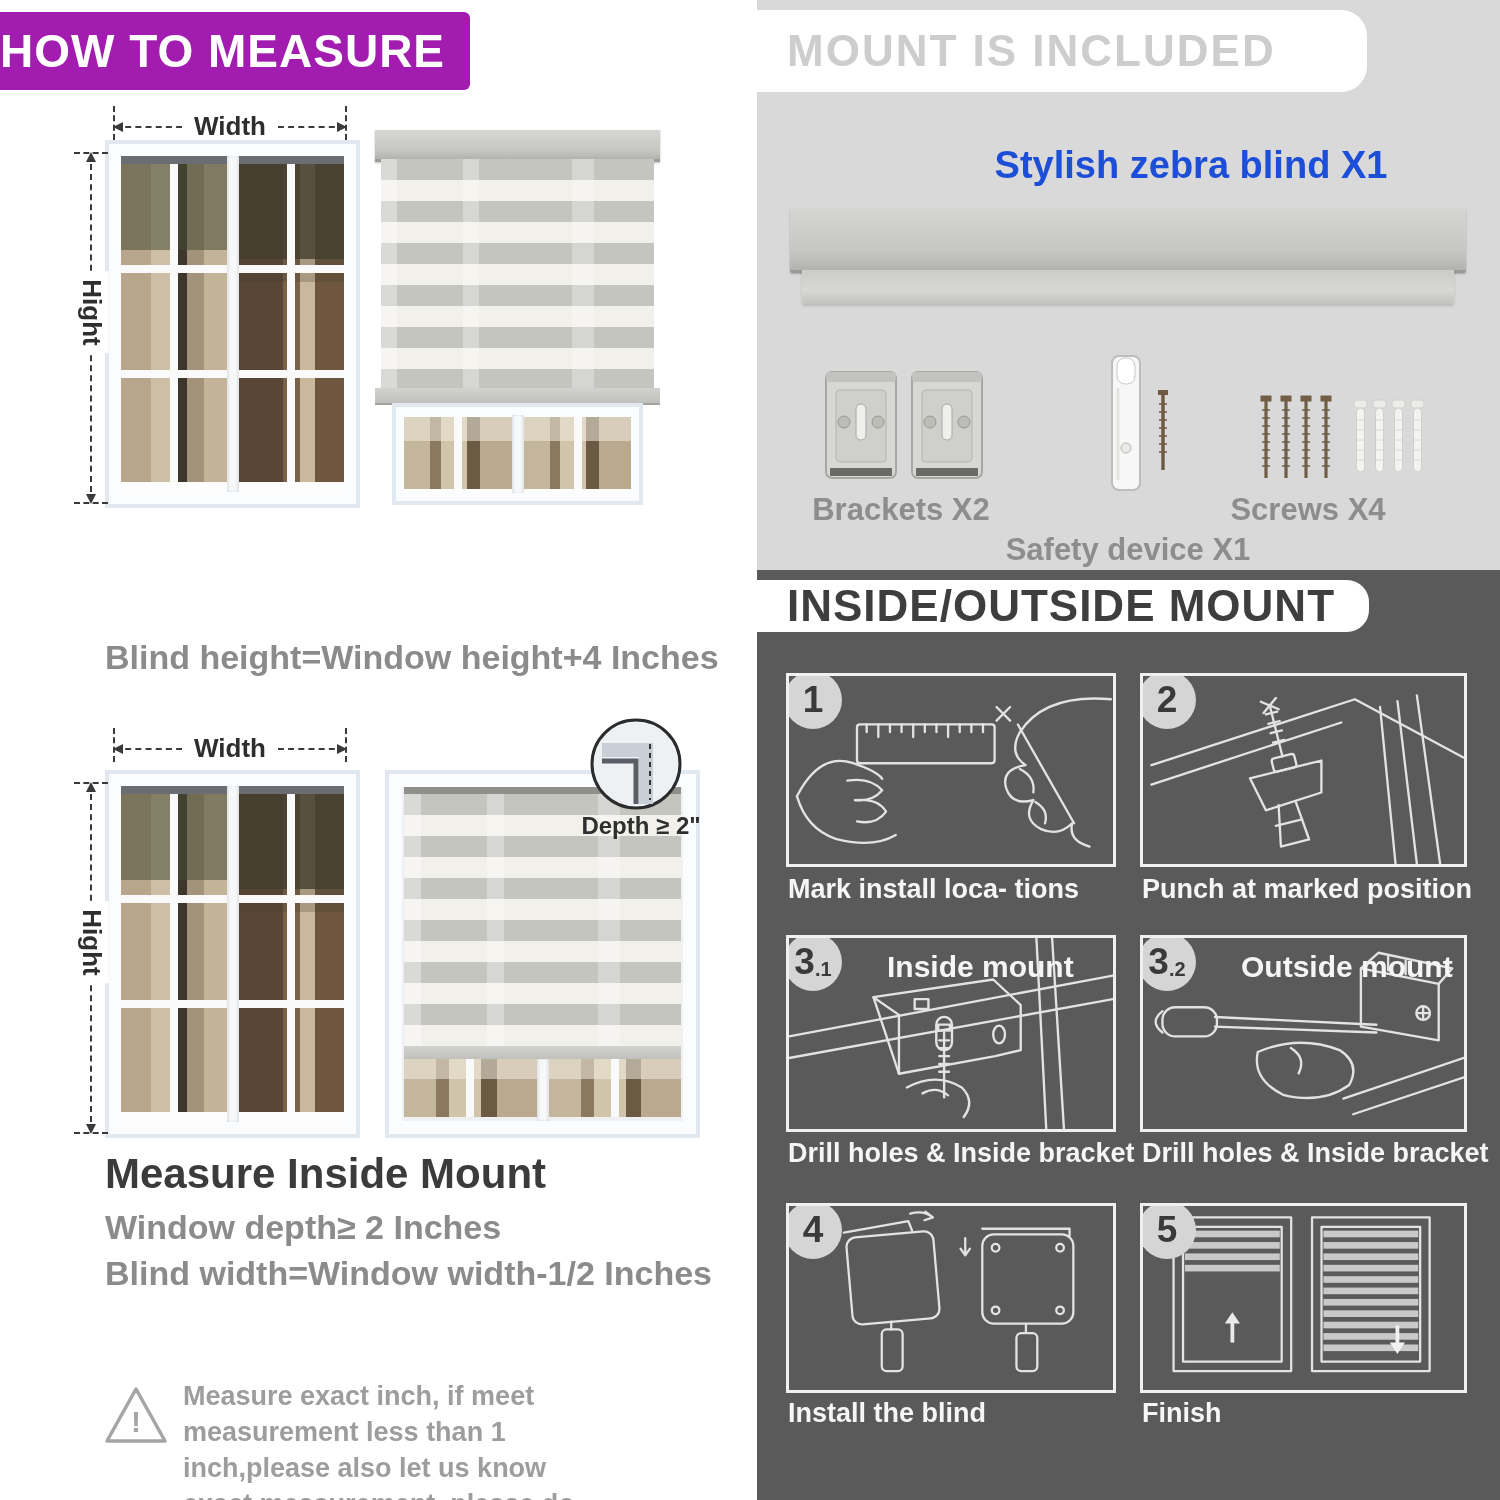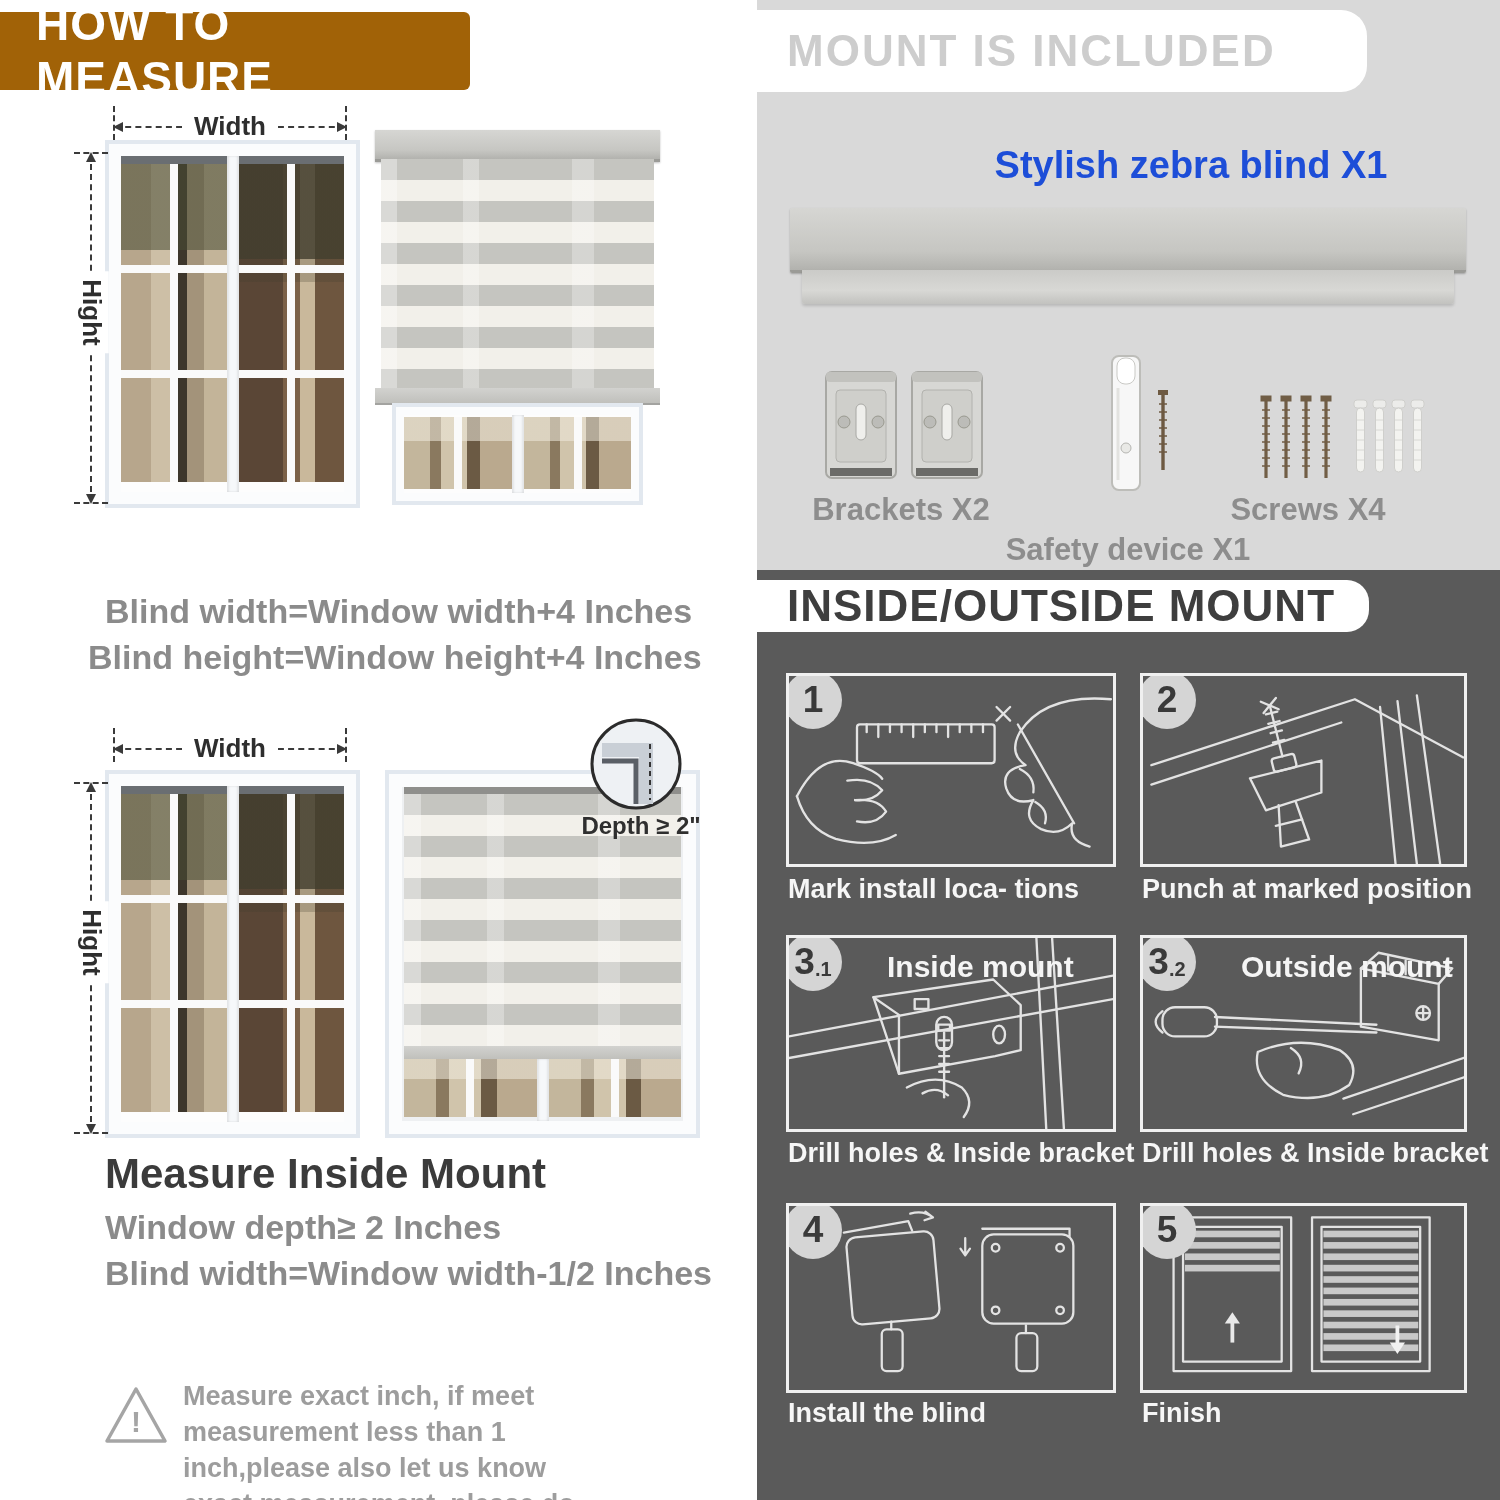--- a/index.html
+++ b/index.html
@@ -1,22 +1,22 @@
 <!DOCTYPE html>
 <html><head>
 <meta charset="utf-8">
 <style>
   html,body{margin:0;padding:0;background:#fff;}
   #stage{position:relative;width:1500px;height:1500px;background:#ffffff;overflow:hidden;
          font-family:"Liberation Sans", sans-serif;}
   .abs{position:absolute;}
 
   
-  .banner{left:0;top:12px;width:470px;height:78px;background:#a16207;border-radius:0 6px 6px 0;
-          display:flex;align-items:center;padding-left:36px;box-sizing:border-box;}
+  .banner{left:0;top:12px;width:470px;height:78px;background:#a21caf;border-radius:0 6px 6px 0;
+          display:flex;align-items:center;box-sizing:border-box;}
   .banner span{color:#ffffff;font-weight:bold;font-size:46px;letter-spacing:1px;}
   .light-panel{left:757px;top:0;width:743px;height:570px;background:#d9d9d9;}
   .dark-panel{left:757px;top:570px;width:743px;height:930px;background:#5a5a5a;}
   .included-box{left:753px;top:10px;width:614px;height:82px;background:#ffffff;border-radius:0 26px 26px 0;
           display:flex;align-items:center;padding-left:34px;box-sizing:border-box;}
   .included-box span{color:#cdcdcd;font-weight:bold;font-size:44px;letter-spacing:2px;}
   .mount-box{left:753px;top:580px;width:616px;height:52px;background:#ffffff;border-radius:0 22px 22px 0;
           display:flex;align-items:center;padding-left:34px;box-sizing:border-box;}
   .mount-box span{color:#3e3e3e;font-weight:bold;font-size:44px;letter-spacing:1px;}
 
@@ -138,22 +138,21 @@
         <div class="grid v-only"></div>
       </div>
       <div class="sash right" style="top:2px;bottom:4px;">
         <div class="photo p3"></div>
         <div class="grid v-only"></div>
       </div>
       <div class="center-post"></div>
     </div>
   </div>
 
-  <div class="abs m-line" style="left:105px;top:592px;">Blind width=Window width+4 Inches</div>
-  <div class="abs m-line" style="left:88px;top:638px;">Blind height=Window height+4 Inches</div>
+  <div class="abs m-line" style="left:105px;top:638px;">Blind height=Window height+4 Inches</div>
 
   <div class="abs vtick" style="left:113px;top:728px;"></div>
   <div class="abs vtick" style="left:345px;top:728px;"></div>
   <div class="abs h-arrow" style="left:115px;top:748px;width:230px;">
     <span class="lbl">Width</span>
   </div>
 
   <div class="abs window" style="left:105px;top:770px;width:255px;height:368px;">
     <div class="win-inner">
       <div class="top-shadow"></div>

